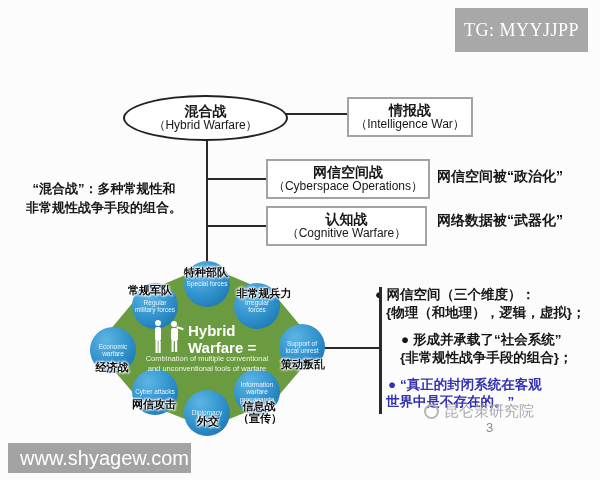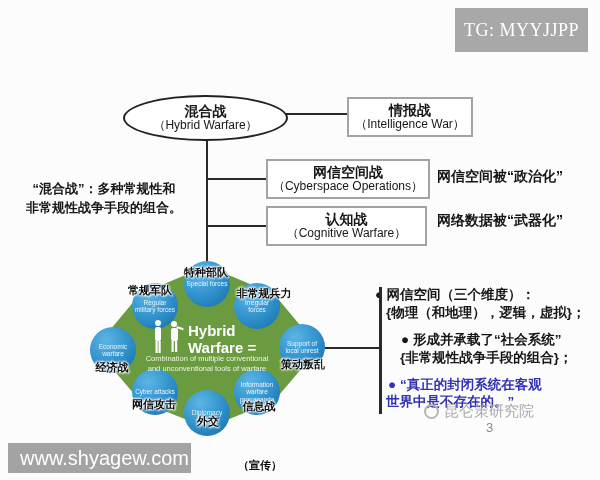--- a/index.html
+++ b/index.html
@@ -136,21 +136,21 @@
     </div>
 
   <div class="zh-label" style="left:206px;top:265px;">特种部队</div>
   <div class="zh-label" style="left:150px;top:283px;">常规军队</div>
   <div class="zh-label" style="left:264px;top:286px;">非常规兵力</div>
   <div class="zh-label" style="left:112px;top:360px;">经济战</div>
   <div class="zh-label" style="left:303px;top:357px;">策动叛乱</div>
   <div class="zh-label" style="left:154px;top:397px;">网信攻击</div>
   <div class="zh-label" style="left:208px;top:414px;">外交</div>
   <div class="zh-label" style="left:259px;top:399px;">信息战</div>
-  <div class="zh-label" style="left:260px;top:411px;margin-top:47px;">（宣传）</div>
+  <div class="zh-label" style="left:260px;top:411px;">（宣传）</div>
 
   <svg class="soldiers" width="38" height="38" viewBox="0 0 38 38">
     <g fill="#ffffff">
       <circle cx="10" cy="5" r="3"></circle>
         <rect x="7" y="9" width="6" height="14" rx="2"></rect>
       <rect x="7.5" y="23" width="2.2" height="12"></rect>
         <rect x="10.5" y="23" width="2.2" height="12"></rect>
       <circle cx="26" cy="6" r="3"></circle>
         <rect x="23" y="10" width="7" height="13" rx="2"></rect>
       <rect x="23.5" y="23" width="2.2" height="11"></rect>

